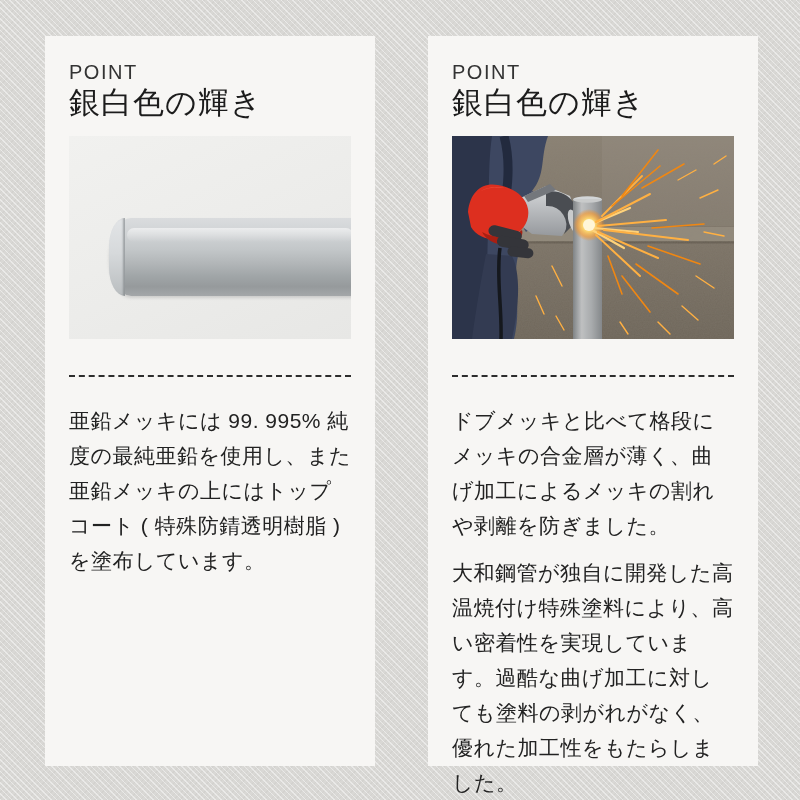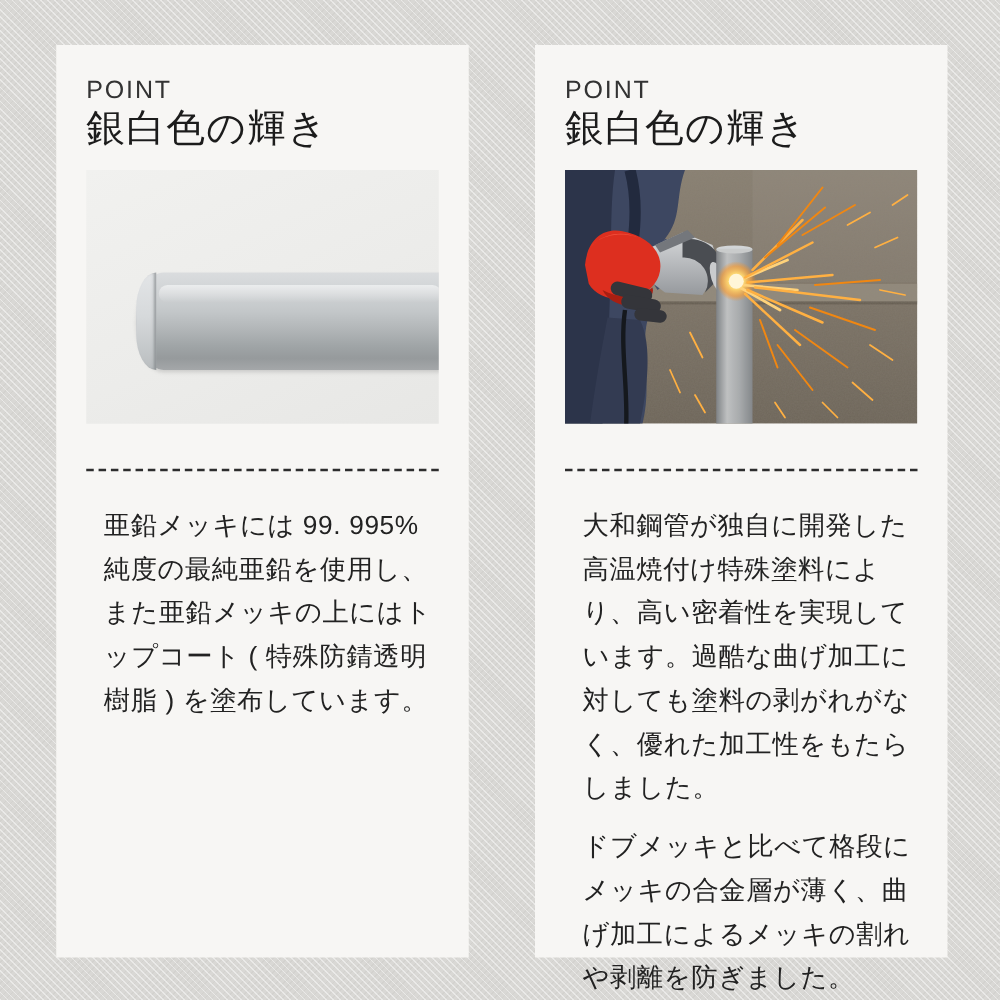--- a/index.html
+++ b/index.html
@@ -83,21 +83,21 @@
   }
   
   hr.dashed {
     border: none;
     border-top: 2px dashed #2d2d2d;
     margin: 36px 0 0 0;
     height: 0;
   }
   
   p.body {
-    margin: 26px 0 0 14px;
+    margin: 26px 0 0 0;
     font-size: 21px;
     line-height: 35px;
     letter-spacing: 0.5px;
     color: #222222;
     text-align: left;
   }
   p.body + p.body { margin-top: 12px; }
 </style>
 </head>
 <body>
@@ -225,16 +225,16 @@
             <line x1="262" y1="28" x2="274" y2="20"></line>
             <line x1="100" y1="130" x2="110" y2="150"></line>
             <line x1="84" y1="160" x2="92" y2="178"></line>
             <line x1="104" y1="180" x2="112" y2="194"></line>
           </g>
           <circle cx="137" cy="89" r="6" fill="#fff6d8"></circle>
         </g>
       </svg>
     </figure>
     <hr class="dashed">
+    <p class="body">ドブメッキと比べて格段にメッキの合金層が薄く、曲げ加工によるメッキの割れや剥離を防ぎました。</p>
     <p class="body">大和鋼管が独自に開発した高温焼付け特殊塗料により、高い密着性を実現しています。過酷な曲げ加工に対しても塗料の剥がれがなく、優れた加工性をもたらしました。</p>
-    <p class="body">ドブメッキと比べて格段にメッキの合金層が薄く、曲げ加工によるメッキの割れや剥離を防ぎました。</p>
   </section>
 </div>
 
 </body></html>

